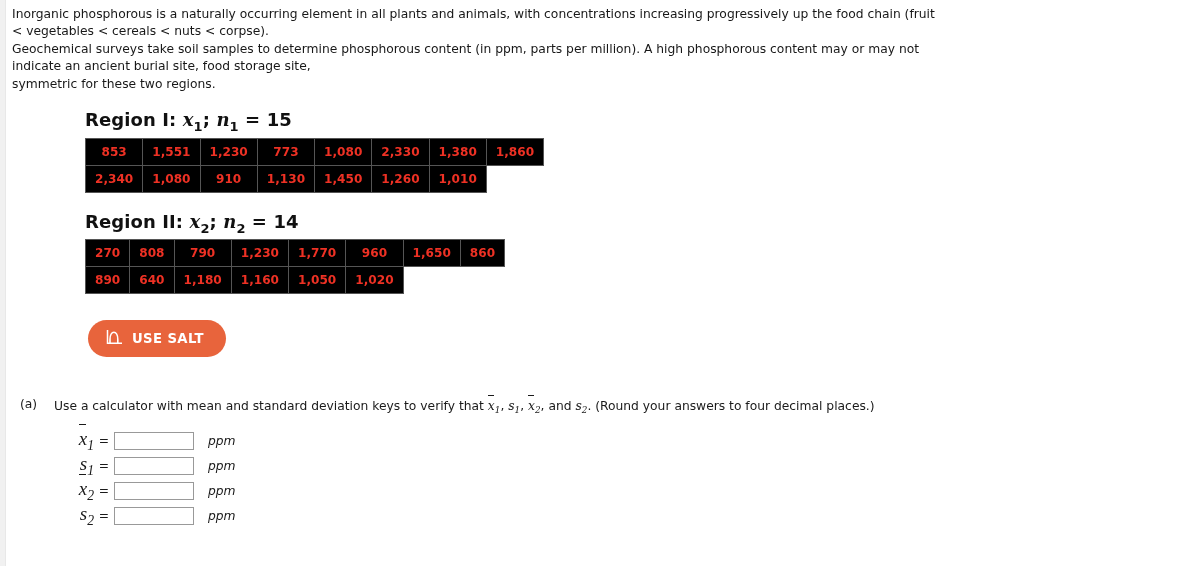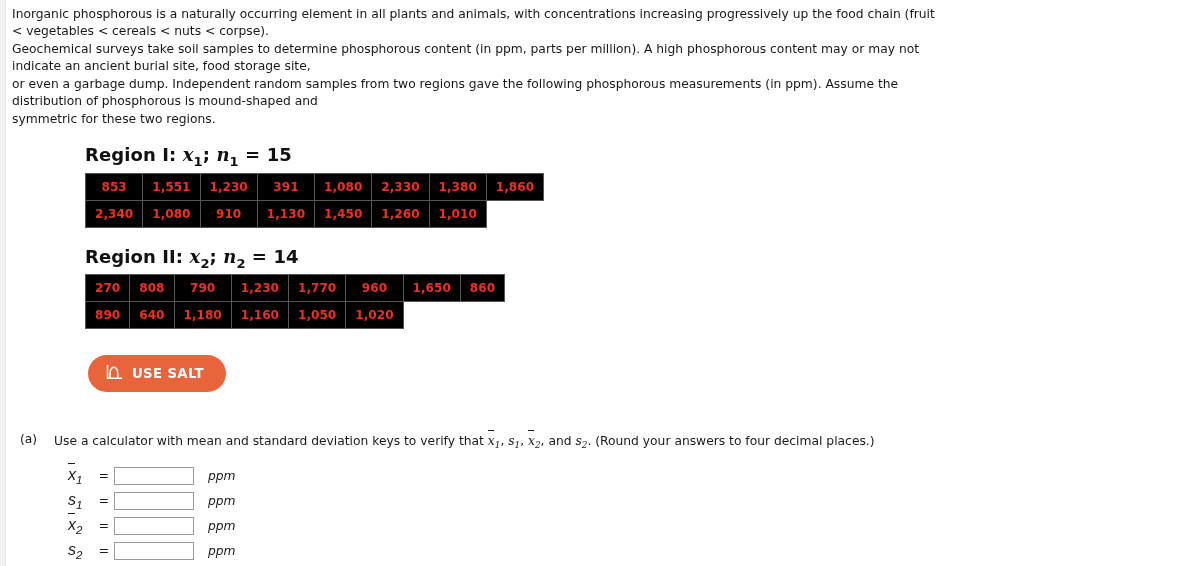--- a/index.html
+++ b/index.html
@@ -131,24 +131,24 @@
 
   
   .ans-list { margin-top: 10px; margin-left: 14px; }
   .ans-row {
     display: flex;
     align-items: center;
     height: 25px;
   }
   .ans-sym {
     width: 26px;
-    text-align: left;
-    font-family: Liberation Sans, sans-serif;
-    font-style: italic;
-    font-size: 16px;
+    text-align: right;
+    font-family: Liberation Serif, serif;
+    font-style: italic;
+    font-size: 19px;
   }
   .ans-eq {
     width: 20px;
     text-align: center;
     font-size: 12.3px;
   }
   .ans-input {
     width: 72px;
     height: 16px;
     border: 1px solid #999999;
@@ -167,38 +167,37 @@
 </head>
 <body>
 
 <div class="left-edge-strip"></div>
 
 <div class="page">
 
   <div class="intro">
     <p>Inorganic phosphorous is a naturally occurring element in all plants and animals, with concentrations increasing progressively up the food chain (fruit &lt; vegetables &lt; cereals &lt; nuts &lt; corpse).</p>
     <p>Geochemical surveys take soil samples to determine phosphorous content (in ppm, parts per million). A high phosphorous content may or may not indicate an ancient burial site, food storage site,</p>
-    <p>or even a garbage dump. Independent random samples from two regions gave the following phosphorous measurements (in ppm). Assume the distribution of phosphorous is mound-shaped and</p>
     <p>symmetric for these two regions.</p>
   </div>
 
   <div class="region-block first">
     <div class="region-title">
       <span>Region I:</span>
       <span class="v">x</span><sub>1</sub>;
       <span class="v">n</span><sub>1</sub>
       = <span>15</span>
     </div>
     <table class="data-table">
       <tbody>
           <tr>
         <td>853</td>
         <td>1,551</td>
         <td>1,230</td>
-        <td>391</td>
+        <td>773</td>
         <td>1,080</td>
         <td>2,330</td>
         <td>1,380</td>
         <td>1,860</td>
       </tr>
       <tr>
         <td>2,340</td>
         <td>1,080</td>
         <td>910</td>
         <td>1,130</td>

